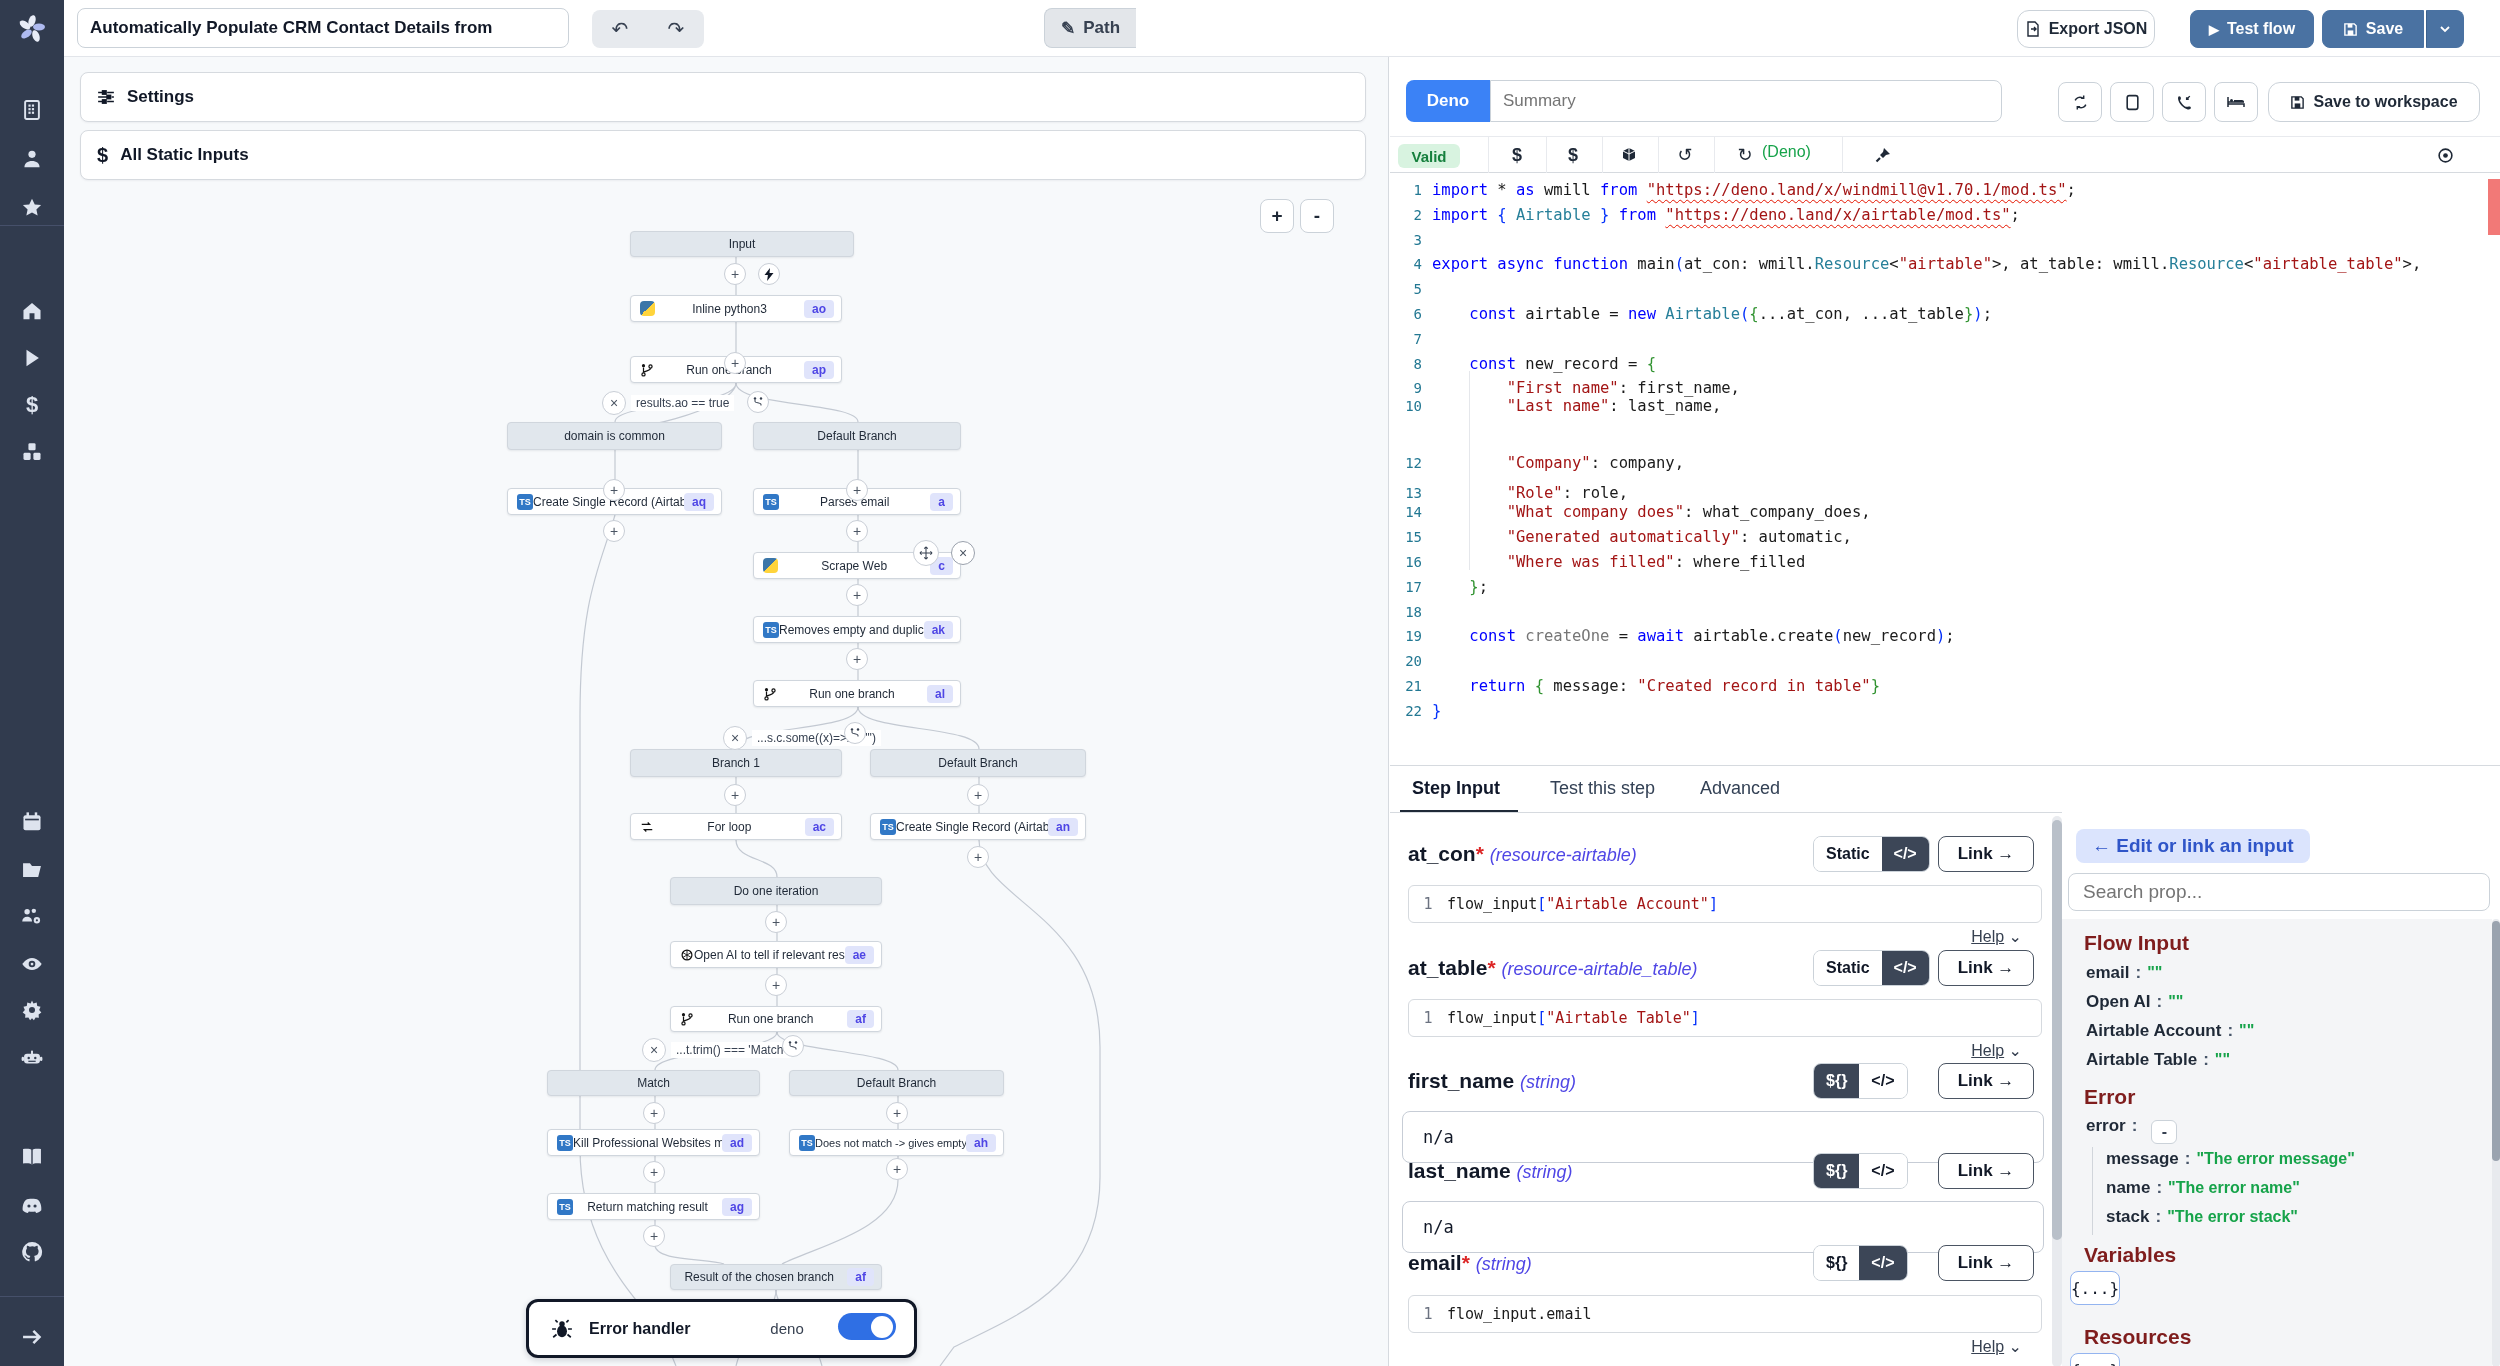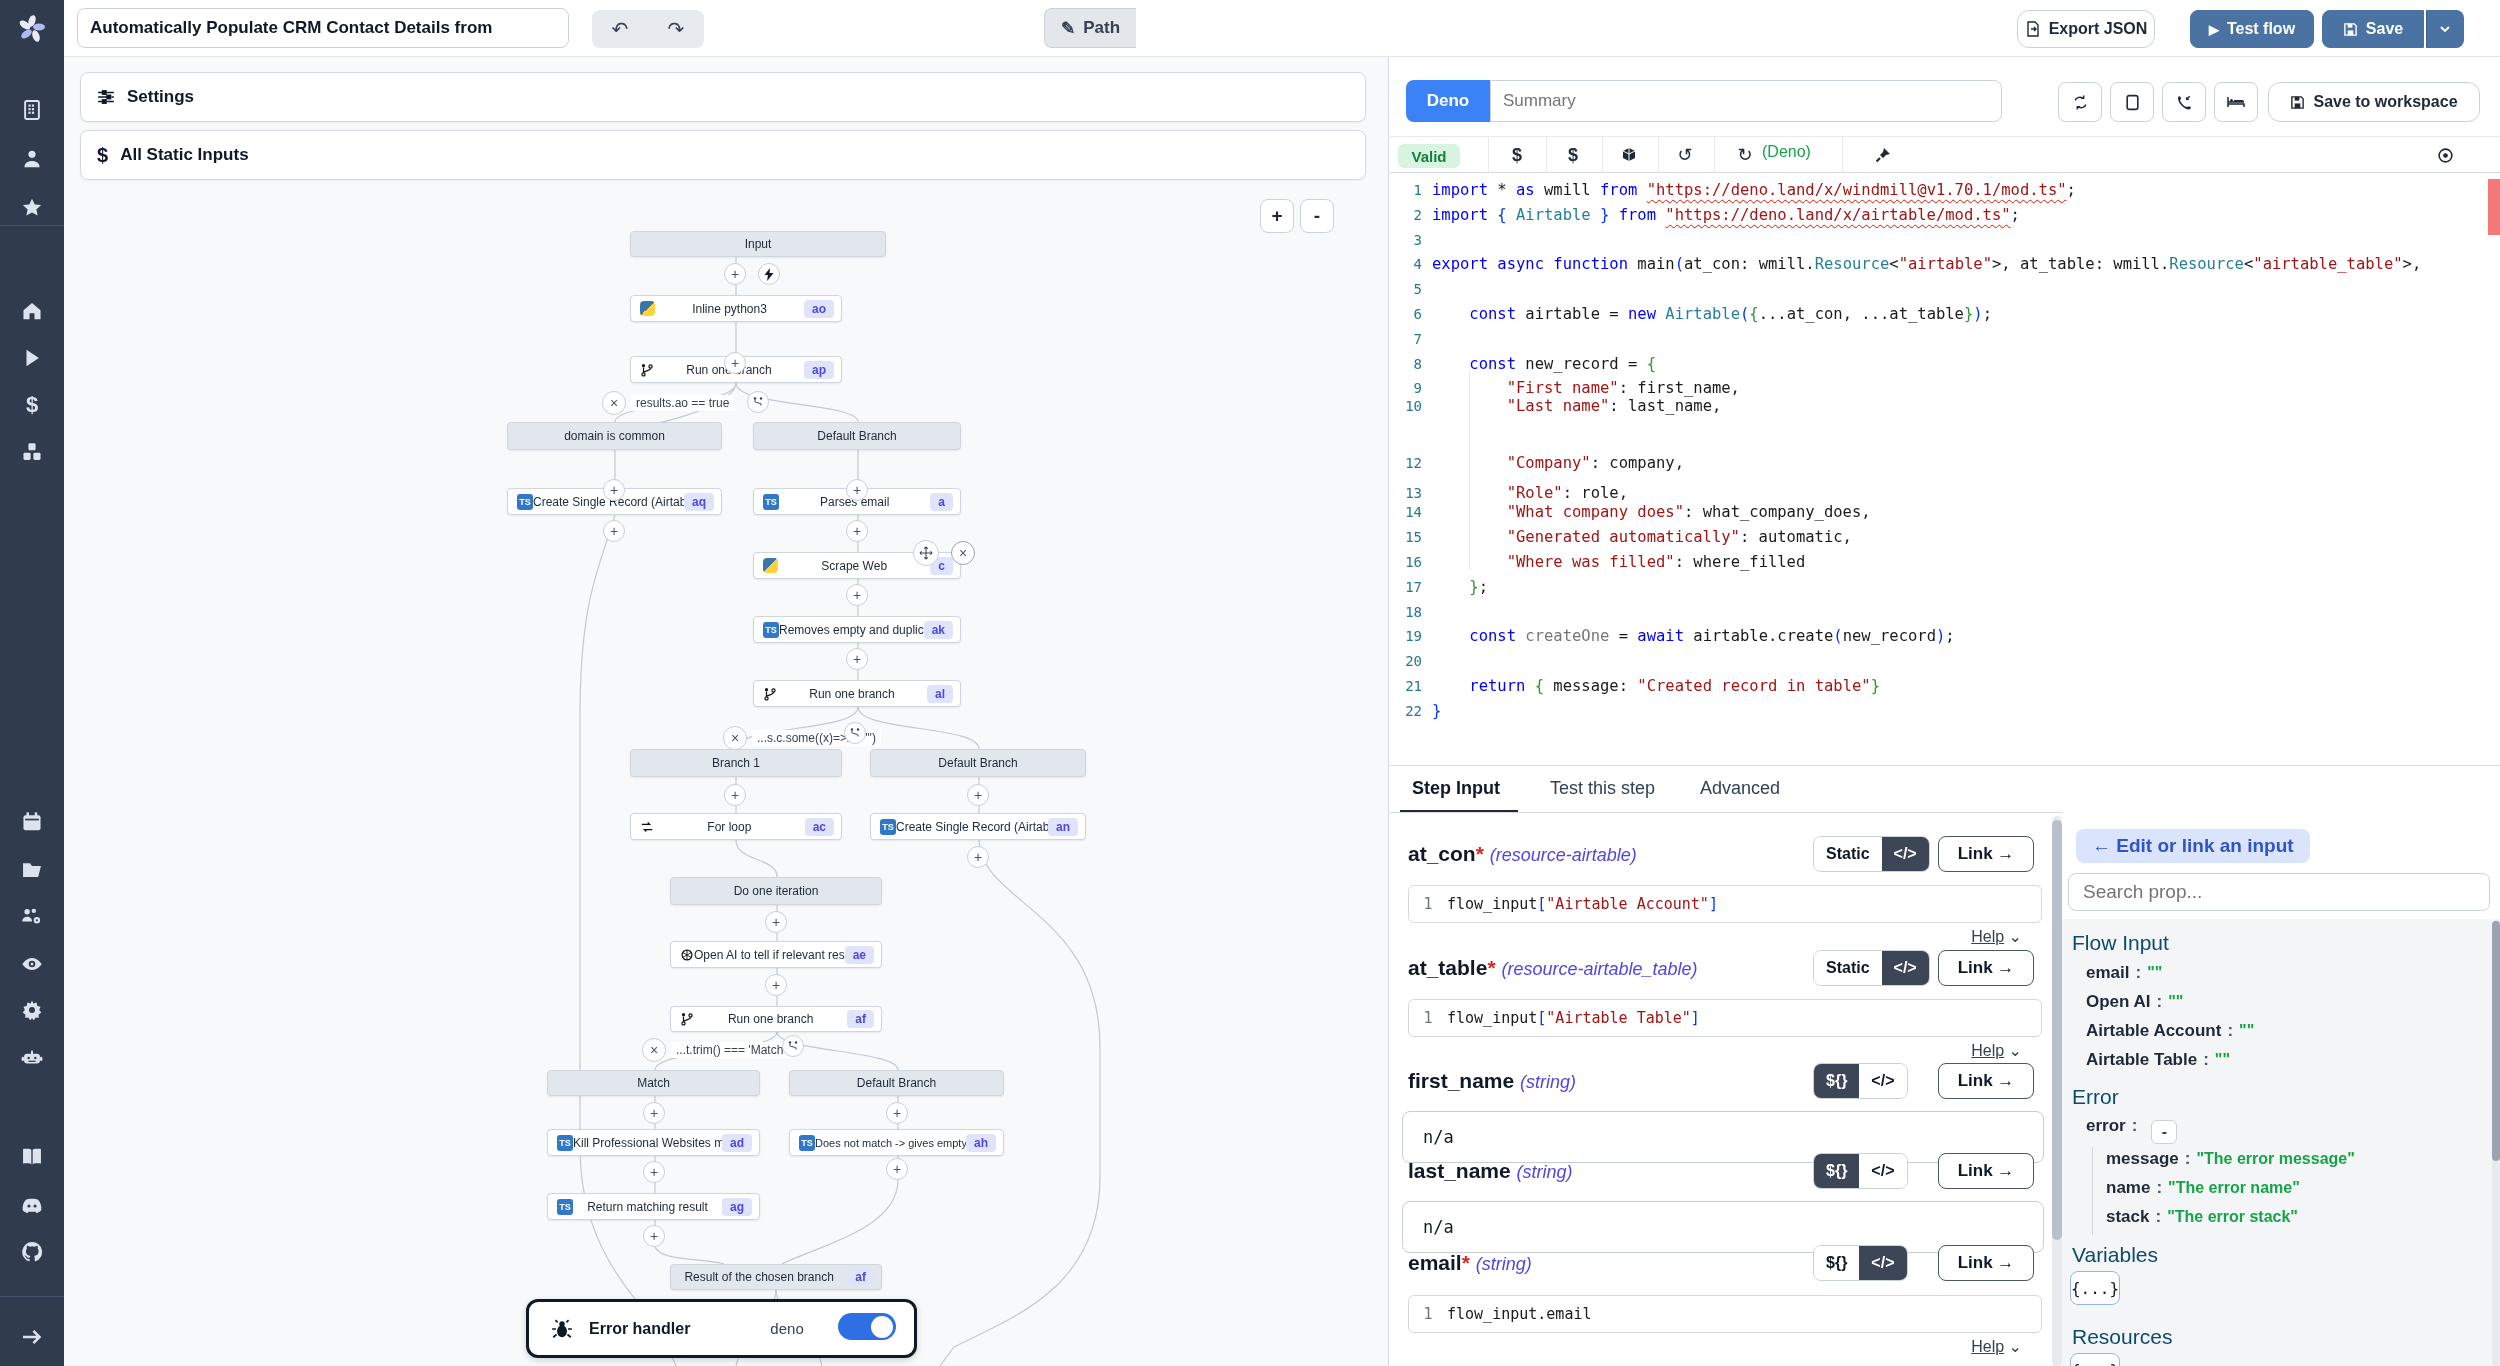--- a/index.html
+++ b/index.html
@@ -86,21 +86,21 @@
   .valbox { position:absolute; left:12px; width:642px; height:52px; border:1px solid #c7cdd6; border-radius:8px; background:#fff; }
   .valbox input { width:100%; height:100%; border:none; outline:none; background:transparent; font-family:"DejaVu Sans Mono",monospace; font-size:17px; color:#111827; padding:0 20px; }
   .vscroll { position:absolute; width:10px; border-radius:5px; background:#e8eaee; }
   .vthumb { position:absolute; width:10px; border-radius:5px; background:#b9c0c9; }
 
   
   .inspector { position:absolute; left:2062px; top:765px; width:438px; height:601px; background:#fff; border-top:1px solid #d6dadf; }
   .editpill { position:absolute; left:14px; top:63px; height:34px; padding:0 16px; background:#dbe4fd; border-radius:8px; display:flex; align-items:center; font-size:19px; font-weight:700; color:#2f55c8; cursor:pointer; }
   .searchprop { position:absolute; left:6px; top:107px; width:422px; height:38px; border:1px solid #cbd2d9; border-radius:8px; font-size:19px; color:#111827; padding:0 14px; font-family:"Liberation Sans",sans-serif; }
   .graypanel { position:absolute; left:0; top:153px; width:430px; height:448px; background:#f4f5f7; }
-  .ins-h { position:absolute; left:10px; font-size:21px; font-weight:400; color:#0c4a6e; }
+  .ins-h { position:absolute; left:22px; font-size:21px; font-weight:700; color:#7f1d1d; }
   .ins-row { position:absolute; left:24px; font-size:17px; font-weight:700; color:#1f2937; white-space:nowrap; }
   .ins-row .col { color:#475569; margin:0 6px; }
   .ins-val { color:#16a34a; font-weight:700; font-size:16px; }
   .chipminus { display:inline-flex; width:26px; height:24px; border:1px solid #cbd2d9; border-radius:6px; background:#fff; align-items:center; justify-content:center; color:#374151; font-size:16px; margin-left:8px; vertical-align:-6px; cursor:pointer; }
   .chipobj { position:absolute; left:8px; width:50px; height:34px; border:1.5px solid #93b4f0; border-radius:8px; background:#fff; display:flex; align-items:center; justify-content:center; font-family:"DejaVu Sans Mono",monospace; font-size:16px; color:#111827; cursor:pointer; }
   .indentline { position:absolute; width:1px; background:#d1d5db; }
 </style>
 </head>
 <body>
 
@@ -325,21 +325,21 @@
       <path d="M713,975 C713,995 834,993 834,1013"></path>
       <path d="M591,1039 L591,1072"></path>
         <path d="M834,1039 L834,1072"></path>
       <path d="M591,1099 L591,1136"></path>
       <path d="M834,1099 L834,1123 C834,1173 750,1190 718,1207"></path>
       <path d="M591,1163 L591,1188 C591,1205 645,1201 660,1207"></path>
       <path d="M712,1233 C712,1255 680,1275 672,1309"></path>
       <path d="M712,1233 C712,1255 750,1275 758,1309"></path>
     </svg>
 
-    <div class="node gray" style="left:566px;top:174px;width:256px;height:26px;">
+    <div class="node gray" style="left:566px;top:174px;width:224px;height:26px;">
         <span class="nlabel">Input</span>
       </div>
     <div class="circ" style="left:671px;top:217px;width:22px;height:22px;font-size:14px;">+</div>
     <div class="circ" style="left:705px;top:217px;width:22px;height:22px;">
         <svg width="11" height="13" viewBox="0 0 10 13">
           <path d="M5.5 0L0 7h3.4L2.6 13 9 5H5z" fill="#111827"></path>
         </svg>
       </div>
     <div class="node" style="left:566px;top:238px;width:212px;">
         <span class="nicon">

